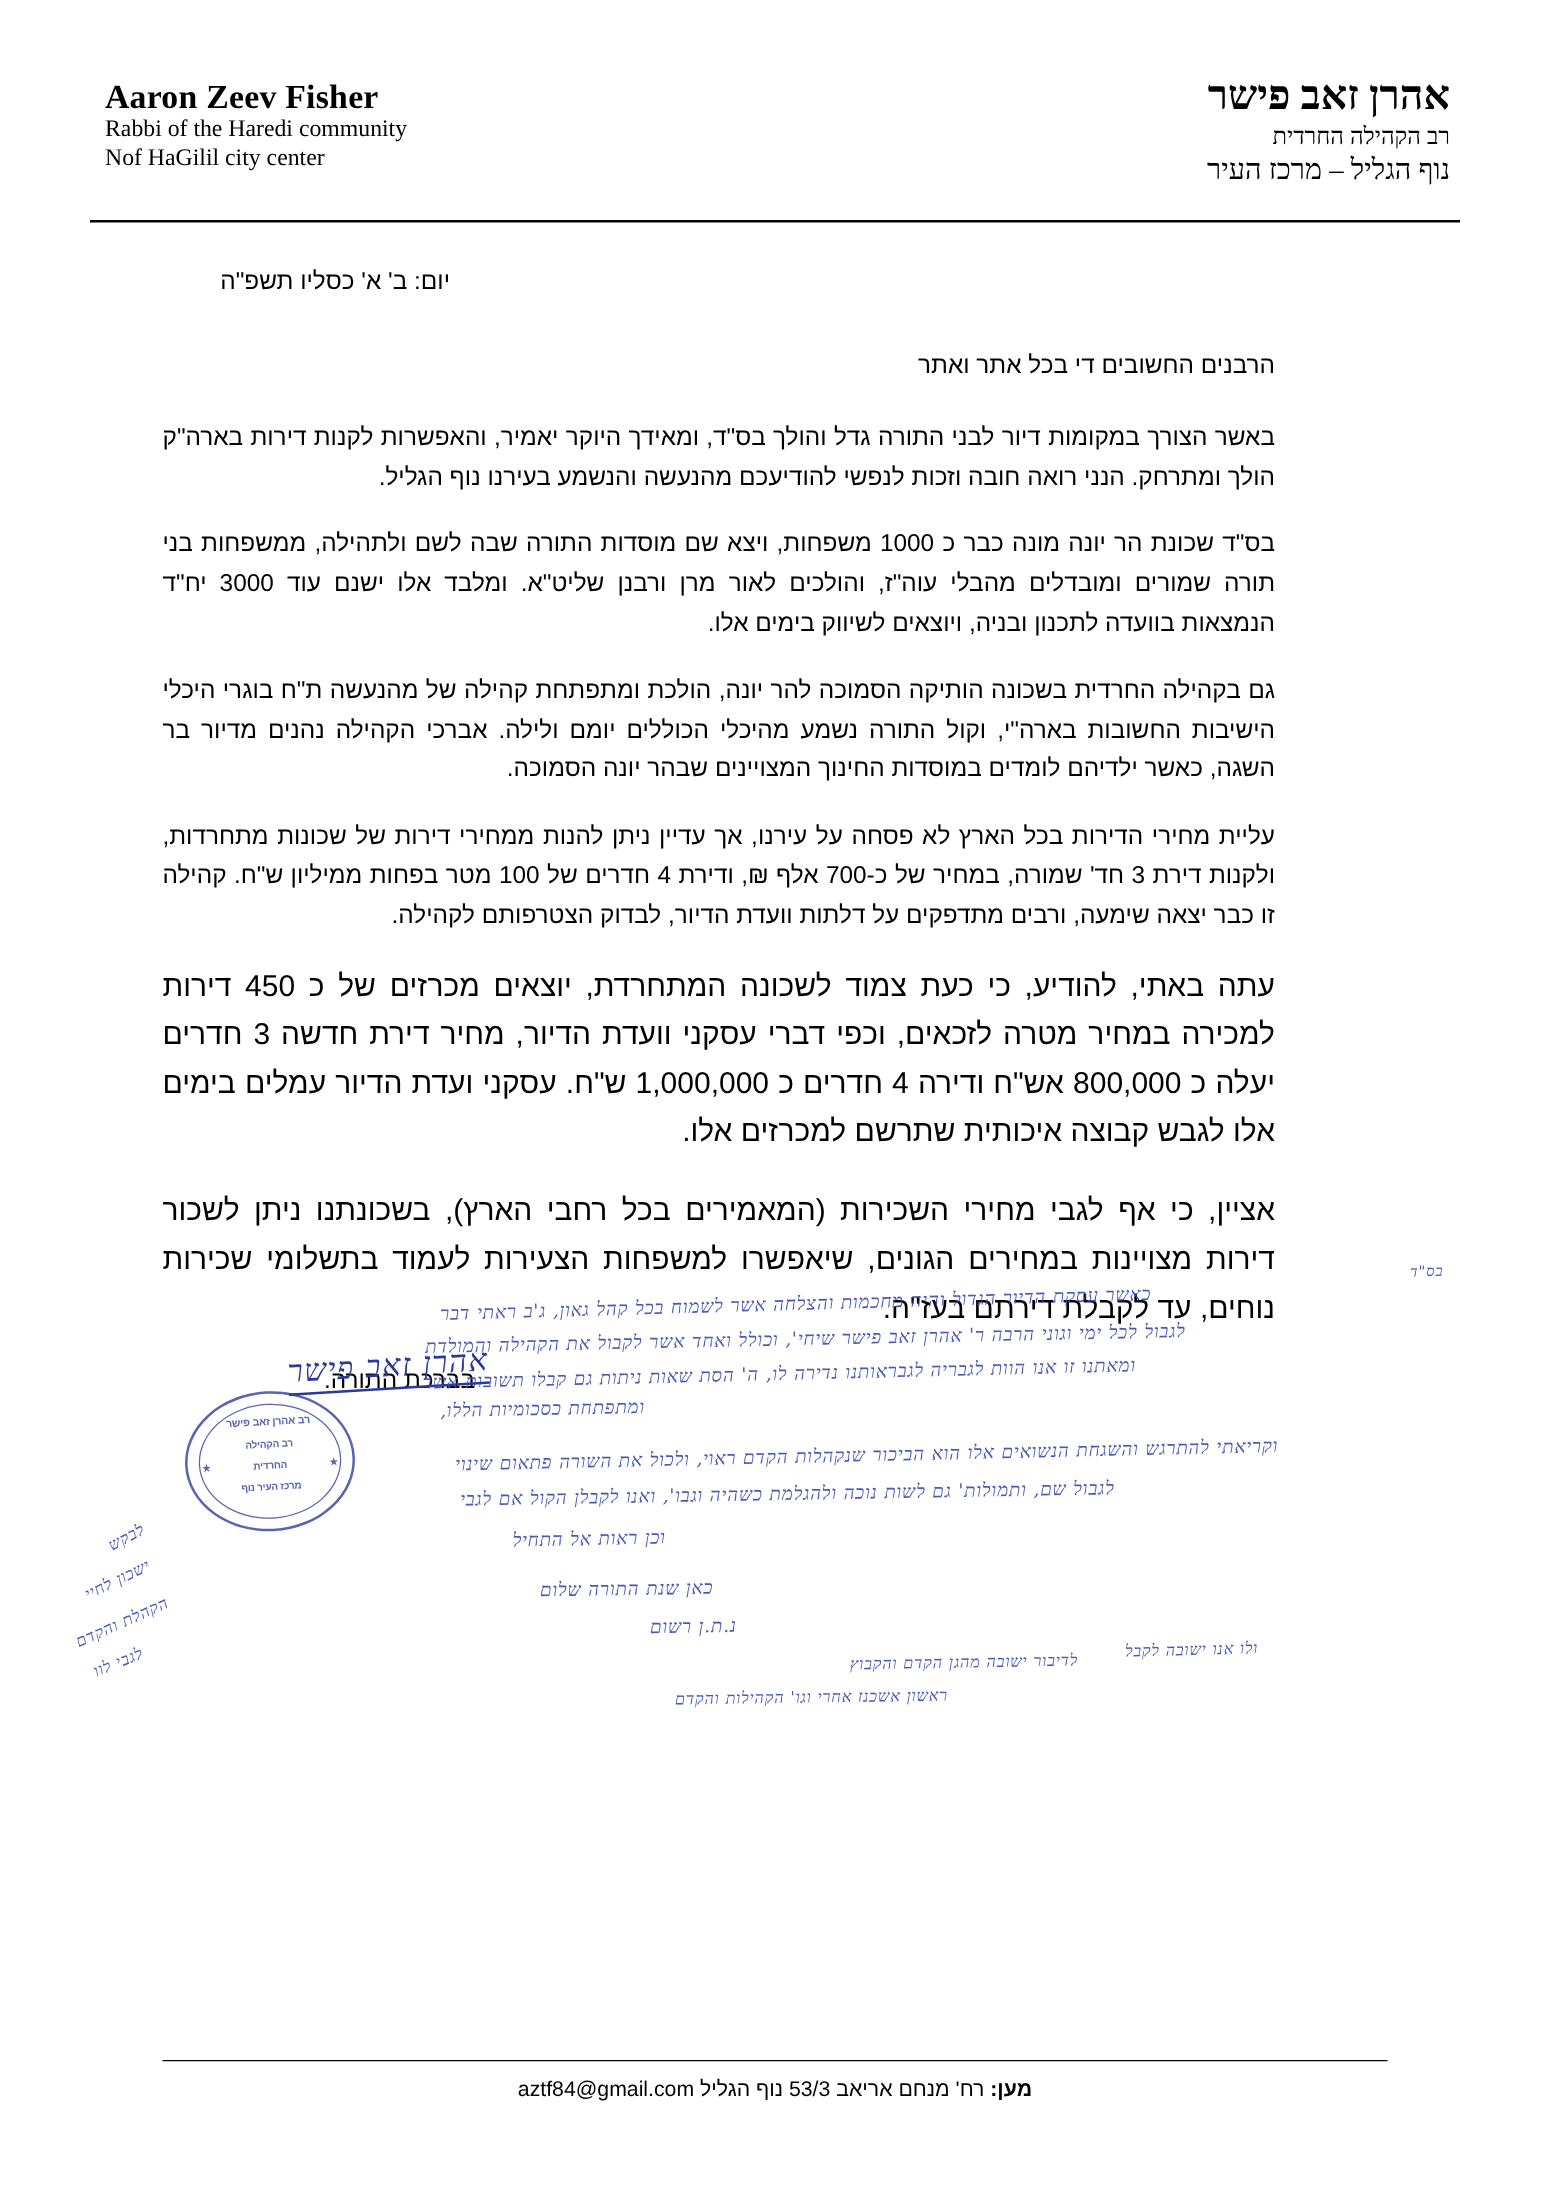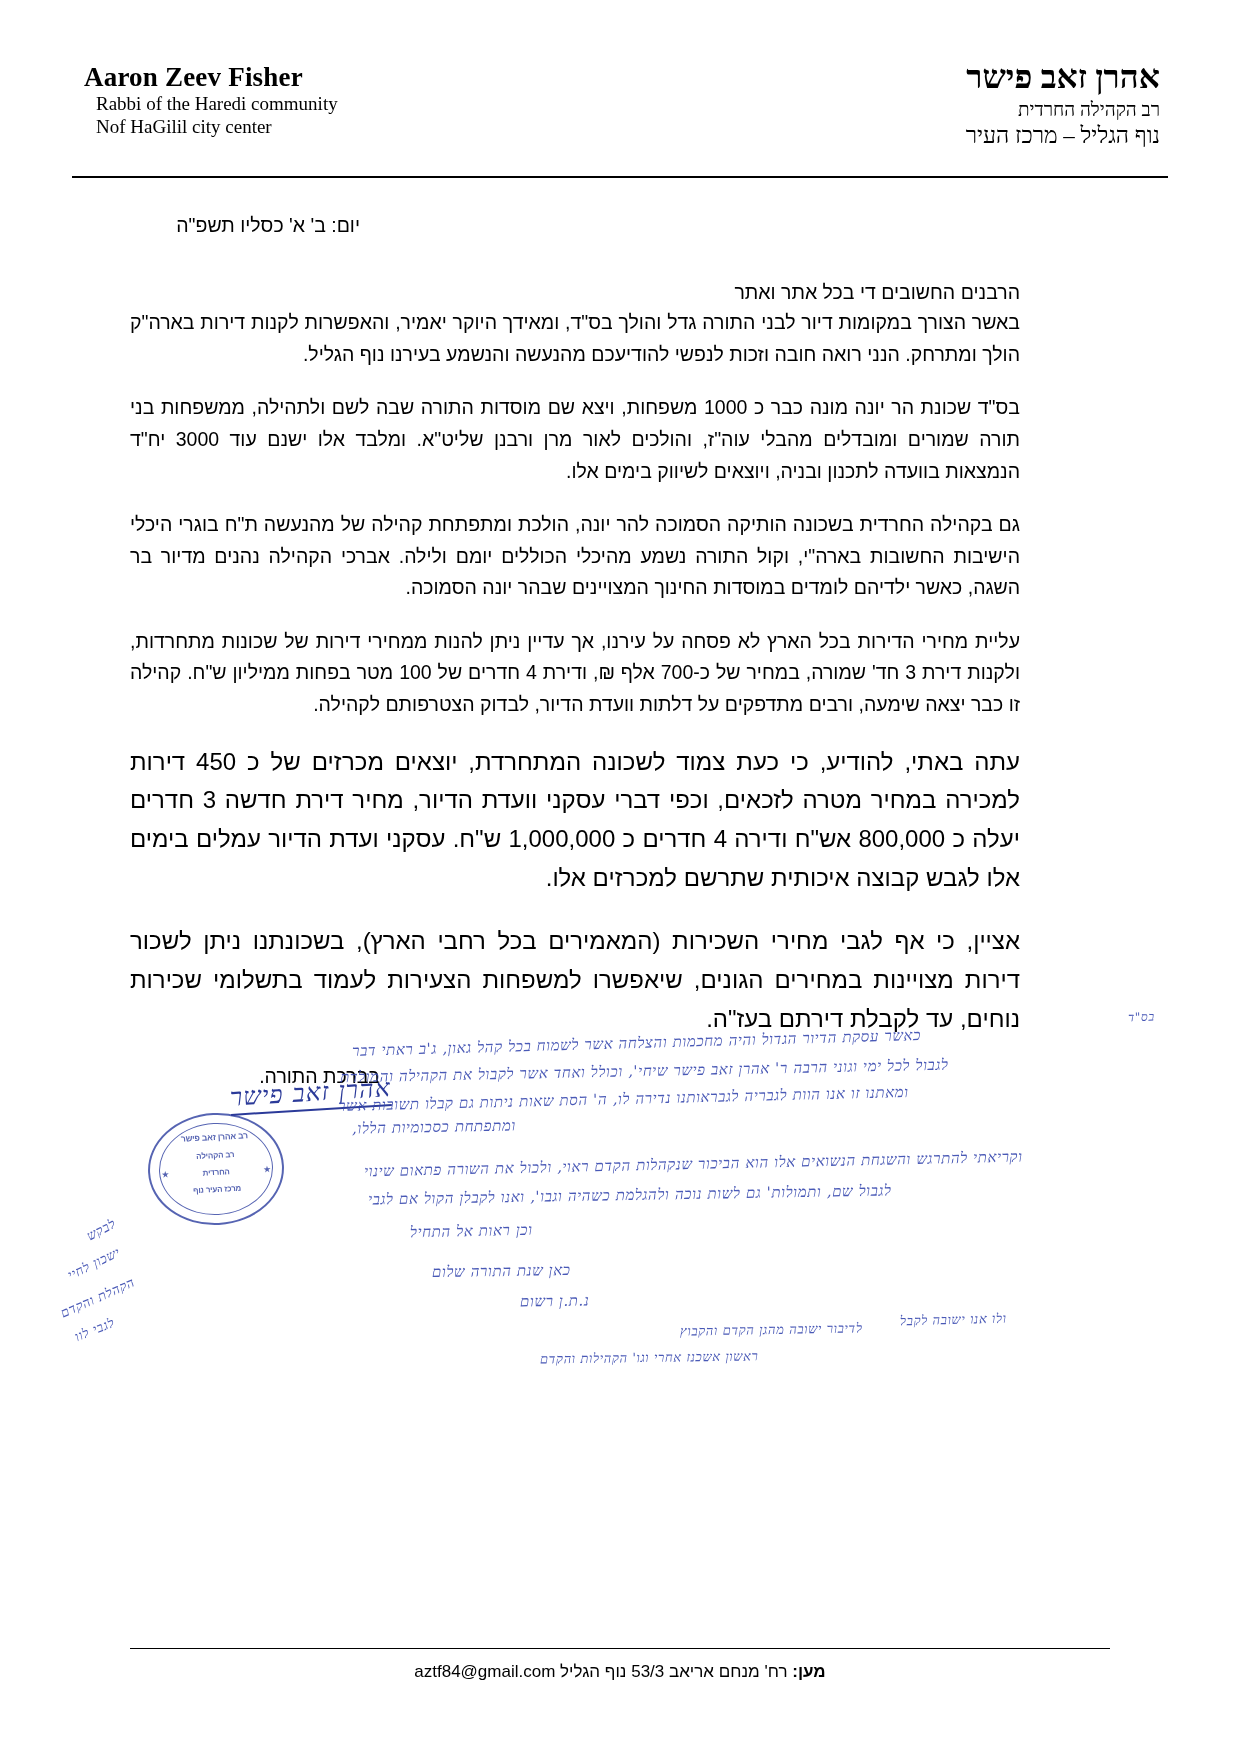--- a/index.html
+++ b/index.html
@@ -40,21 +40,20 @@
     font-size: 27px;
     font-weight: bold;
     letter-spacing: 0.2px;
     line-height: 1.12;
     white-space: nowrap;
   }
   .lh-en-sub {
     font-size: 19px;
     line-height: 1.22;
     white-space: nowrap;
-    margin-left: 12px;
   }
   .lh-he {
     position: absolute;
     right: 8px;
     top: -4px;
     text-align: right;
     direction: rtl;
     font-family: "Liberation Serif", "DejaVu Serif", serif;
   }
   .lh-he-name {
@@ -98,21 +97,21 @@
     margin: 0 0 40px 0;
     margin-right: 660px;
   }
   .salutation {
     direction: rtl;
     text-align: right;
     font-size: 19.5px;
     line-height: 1.55;
   }
   .salutation .l1 { margin-bottom: 24px; }
-  .salutation .l2 { }
+  .salutation .l2 { margin-bottom: 28px; }
 
   .para {
     direction: rtl;
     text-align: justify;
     text-align-last: right;
     font-size: 19.5px;
     line-height: 1.62;
     margin: 0 0 22px 0;
   }
   .para-big {

